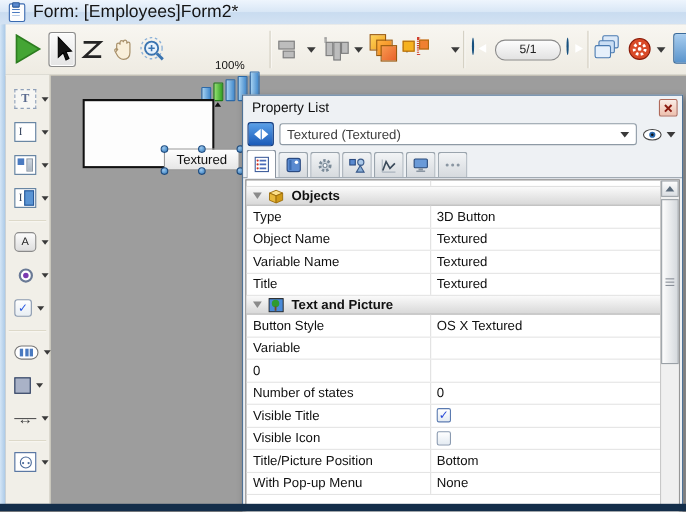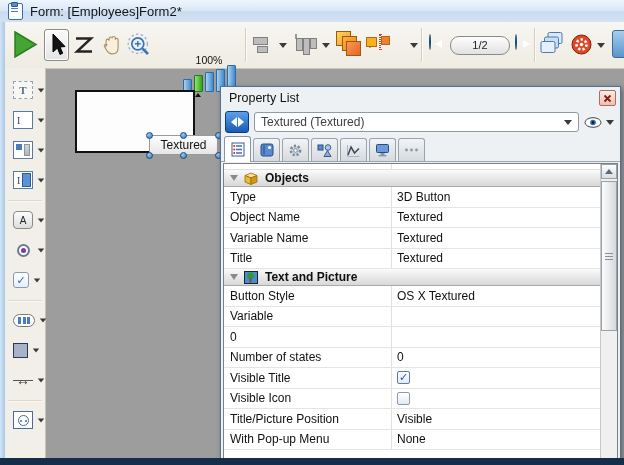--- a/index.html
+++ b/index.html
@@ -9,21 +9,21 @@
   
   .titlebar{position:absolute;left:0;top:0;width:624px;height:22px;
     background:linear-gradient(#eef5fd,#d9e7f6 48%,#c9dcf0 52%,#d3e2f3);
     border-bottom:1px solid #a9bed3;display:flex;align-items:center;}
   .titlebar .appicon{width:13px;height:15px;margin:0 7px 0 8px;position:relative;
     background:#fdfdfd;border:1px solid #3a6ab0;border-radius:2px;}
   .titlebar .appicon::before{content:"";position:absolute;left:2px;top:-2px;width:5px;height:3px;
     background:#5a8ad0;border:1px solid #2a5a9a;border-radius:1px;}
   .titlebar .appicon::after{content:"";position:absolute;left:2px;top:4px;width:7px;height:6px;
     background:repeating-linear-gradient(#4a7ac0 0 1px,transparent 1px 3px);}
-  .title-text{color:#151515;font-size:13px;}
+  .title-text{color:#151515;font-size:16px;}
   .leftframe{position:absolute;left:0;top:22px;width:5px;height:437px;
     background:linear-gradient(to right,#d3e5f6,#a9c8e6);}
   .bottomframe{position:absolute;left:0;top:458px;width:624px;height:7px;background:#142e4a;}
   
   .toolbar{position:absolute;left:0;top:22px;width:624px;height:46px;
     background:linear-gradient(#f8f6f1,#eeebe2);border-bottom:1px solid #c9c5b8;}
   .tb{position:absolute;}
   .tb-sep{position:absolute;top:6px;width:1px;height:34px;background:#d2cec0;box-shadow:1px 0 0 #fbfaf7;}
   .tool-selected{border:1px solid #8a8a8a;border-radius:3px;background:linear-gradient(#fbfbfb,#e4e4e4);
     box-shadow:inset 0 0 0 1px #fff;}
@@ -227,21 +227,21 @@
     <span class="tb align1" style="left:253px;top:15px"><i></i><i></i></span>
     <span class="tb dd-arrow" style="left:279px;top:21px"></span>
     <span class="tb align2" style="left:293px;top:12px"><i></i><i></i><i></i></span>
     <span class="tb dd-arrow" style="left:322px;top:21px"></span>
     <span class="tb layers" style="left:334px;top:9px"><i></i><i></i><i></i></span>
     <span class="tb dd-arrow" style="left:366px;top:21px"></span>
     <span class="tb dottedbox" style="left:379px;top:13px"><i></i><i></i></span>
     <span class="tb dd-arrow" style="left:410px;top:21px"></span>
     <span class="tb-sep" style="left:421px"></span>
     <span class="tb navbtn left" style="left:427px;top:13px"><i></i></span>
-    <span class="tb pagefield" style="left:450px;top:14px">1/2</span>
+    <span class="tb pagefield" style="left:450px;top:14px">5/1</span>
     <span class="tb navbtn right" style="left:511px;top:13px"><i></i></span>
     <span class="tb-sep" style="left:534px"></span>
     <span class="tb" style="left:540px;top:9px">
       <svg width="24" height="26">
         <rect x="8" y="1.5" width="14" height="11" rx="1.5" fill="#dce9f8" stroke="#4a7ab0"></rect>
         <rect x="4.5" y="6" width="14" height="11" rx="1.5" fill="#cadef4" stroke="#4a7ab0"></rect>
         <rect x="1" y="10.5" width="14" height="11" rx="1.5" fill="#e6f0fb" stroke="#4a7ab0"></rect>
       </svg>
     </span>
     <span class="tb" style="left:571px;top:12px">
@@ -465,21 +465,21 @@
             </span>
           </div>
           <div class="pg-row">
             <span class="pg-label">Visible Icon</span>
             <span class="pg-value">
               <span class="cbx"></span>
             </span>
           </div>
           <div class="pg-row">
             <span class="pg-label">Title/Picture Position</span>
-            <span class="pg-value">Visible</span>
+            <span class="pg-value">Bottom</span>
           </div>
           <div class="pg-row">
             <span class="pg-label">With Pop-up Menu</span>
             <span class="pg-value">None</span>
           </div>
         </div>
       <div class="pl-scroll">
         <span class="sc-btn sc-up">
             <i></i>
           </span>

